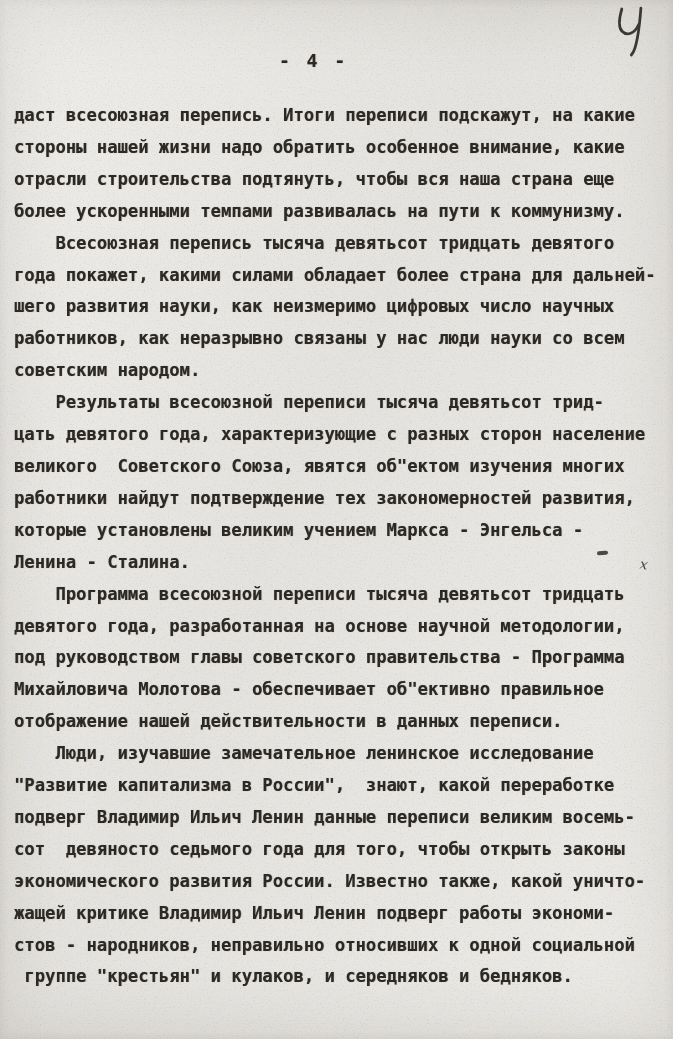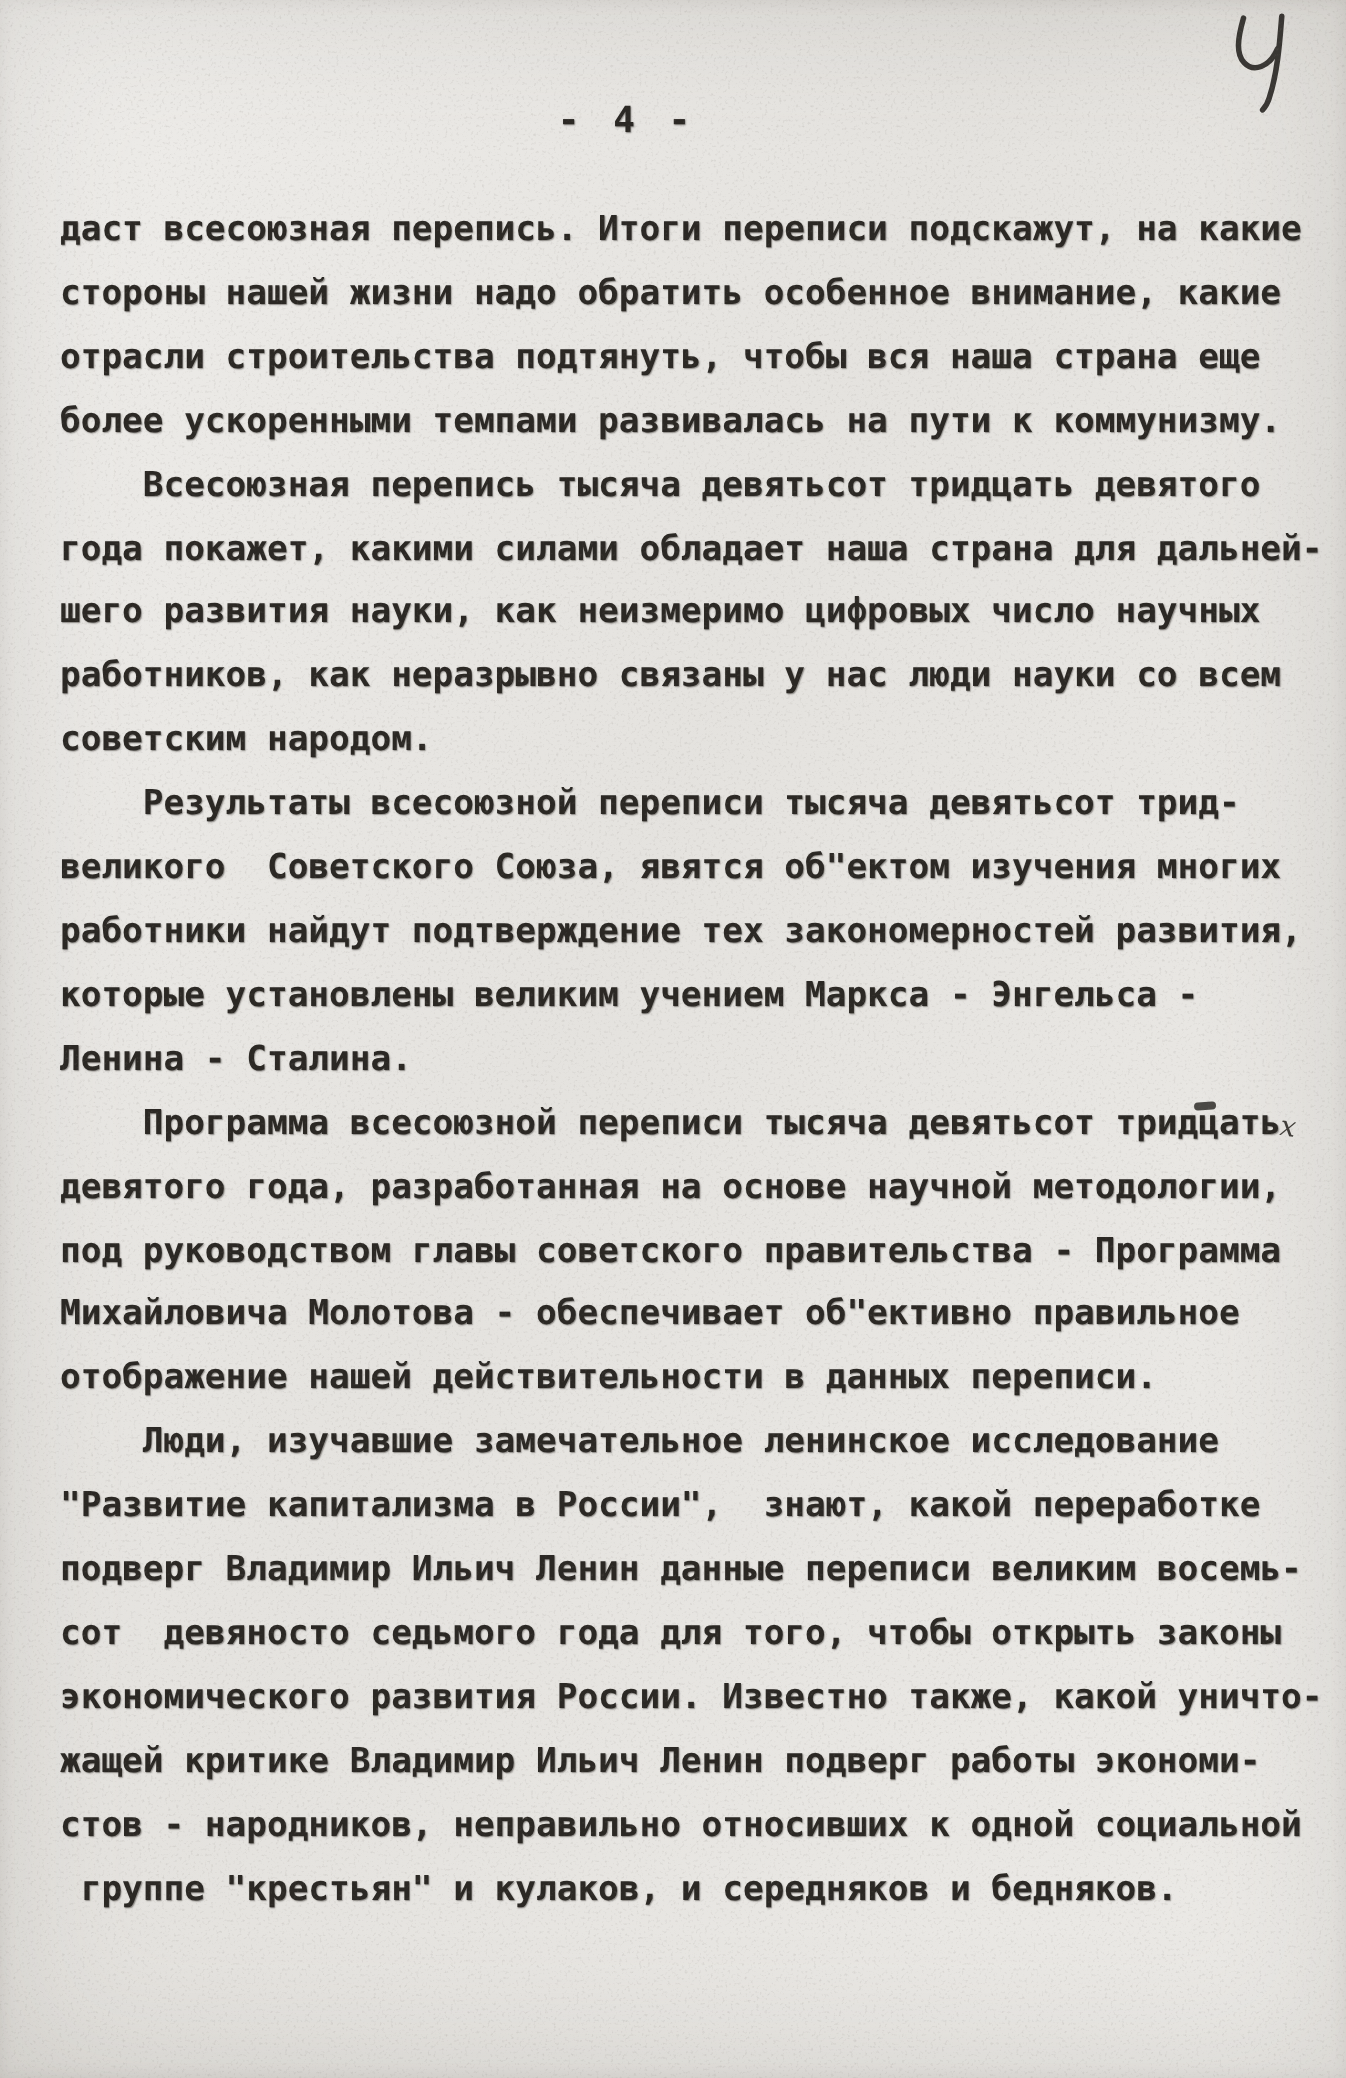--- a/index.html
+++ b/index.html
@@ -26,21 +26,20 @@
   }
   .hw{position:absolute;left:611px;top:4px;width:37px;height:53px;transform:rotate(2deg);}
   .hw svg{display:block;width:100%;height:100%;}
   .textblock{position:absolute;left:14px;top:100px;right:4px;}
   .ln{
     white-space:pre;
     font-size:17.2px;line-height:31.9px;
     font-weight:bold;
     color:var(--ink,#2b2824);
     text-shadow:0.4px 0.4px 0.7px rgba(43,40,36,0.5);
-    margin-left:16px;
   }
   .mark-dash{
     position:absolute;left:597px;top:551px;width:11px;height:3.5px;
     background:#2e2b28;border-radius:2px;transform:rotate(-4deg);opacity:.85;
   }
   .mark-x{
     position:absolute;left:640px;top:556px;
     font-family:"DejaVu Serif","Liberation Serif",serif;font-style:italic;
     font-size:14px;color:#413e3a;transform:rotate(8deg);
   }
@@ -62,25 +61,26 @@
   </div>
 
   <div class="pagenum">- 4 -</div>
 
   <div class="textblock">
     <div class="ln">даст всесоюзная перепись. Итоги переписи подскажут, на какие</div>
     <div class="ln">стороны нашей жизни надо обратить особенное внимание, какие</div>
     <div class="ln">отрасли строительства подтянуть, чтобы вся наша страна еще</div>
     <div class="ln">более ускоренными темпами развивалась на пути к коммунизму.</div>
     <div class="ln">    Всесоюзная перепись тысяча девятьсот тридцать девятого</div>
-    <div class="ln">года покажет, какими силами обладает наша страна для дальней-</div>
+    <div class="ln">года покажет, какими силами обладает более страна для дальней-</div>
     <div class="ln">шего развития науки, как неизмеримо цифровых число научных</div>
     <div class="ln">работников, как неразрывно связаны у нас люди науки со всем</div>
     <div class="ln">советским народом.</div>
     <div class="ln">    Результаты всесоюзной переписи тысяча девятьсот трид-</div>
+    <div class="ln">цать девятого года, характеризующие с разных сторон население</div>
     <div class="ln">великого  Советского Союза, явятся об"ектом изучения многих</div>
     <div class="ln">работники найдут подтверждение тех закономерностей развития,</div>
     <div class="ln">которые установлены великим учением Маркса - Энгельса -</div>
     <div class="ln">Ленина - Сталина.</div>
     <div class="ln">    Программа всесоюзной переписи тысяча девятьсот тридцать</div>
     <div class="ln">девятого года, разработанная на основе научной методологии,</div>
     <div class="ln">под руководством главы советского правительства - Программа</div>
     <div class="ln">Михайловича Молотова - обеспечивает об"ективно правильное</div>
     <div class="ln">отображение нашей действительности в данных переписи.</div>
     <div class="ln">    Люди, изучавшие замечательное ленинское исследование</div>

